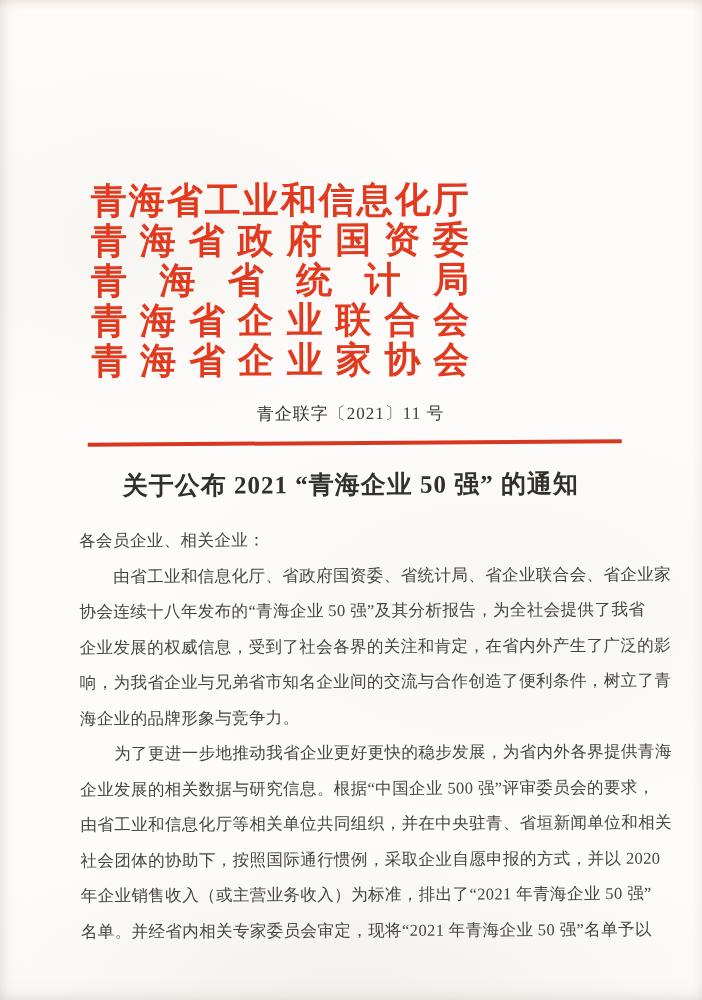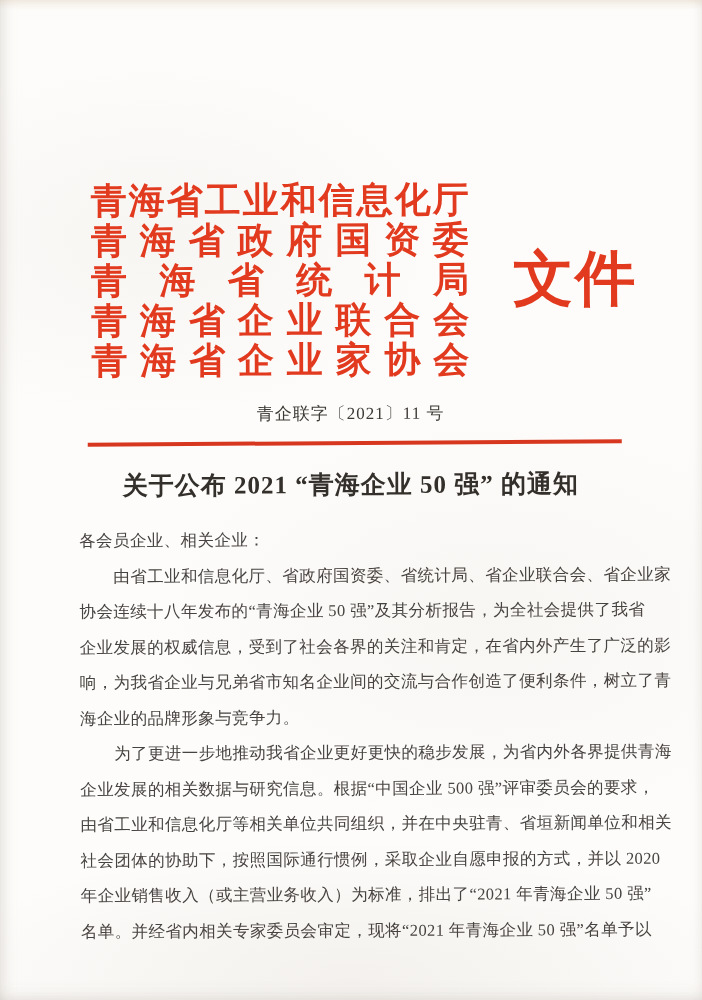--- a/index.html
+++ b/index.html
@@ -169,21 +169,20 @@
           <span>海</span>
           <span>省</span>
           <span>企</span>
           <span>业</span>
           <span>家</span>
           <span>协</span>
           <span>会</span>
         </div>
     </div>
 
-    <div class="doc-label">文件</div>
 
     <div class="doc-number">青企联字〔2021〕11 号</div>
 
     <div class="red-rule"></div>
 
     <div class="doc-title">关于公布 2021 “青海企业 50 强” 的通知</div>
 
     <div class="body-block">
       <div class="body-line">各会员企业、相关企业：</div>
       <div class="body-line indent">由省工业和信息化厅、省政府国资委、省统计局、省企业联合会、省企业家</div>

